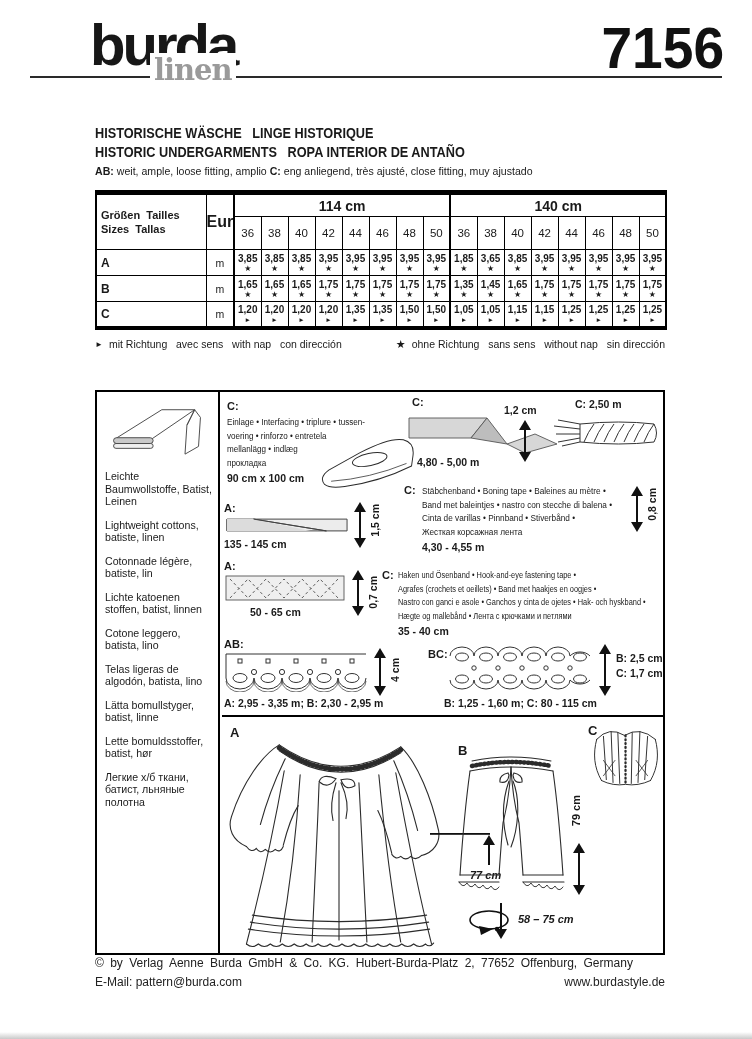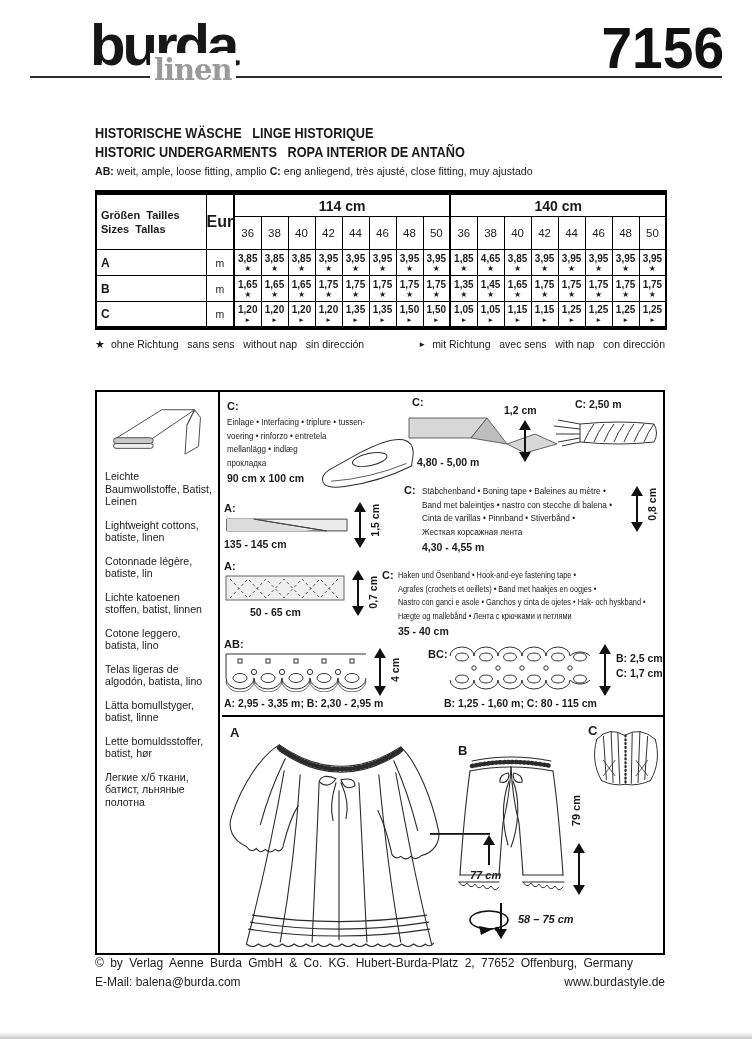--- a/index.html
+++ b/index.html
@@ -165,21 +165,21 @@
           </td>
           <td class="val">
             <div>3,95</div>
             <div class="m-star">★</div>
           </td>
           <td class="val grp">
             <div>1,85</div>
             <div class="m-star">★</div>
           </td>
           <td class="val">
-            <div>4,65</div>
+            <div>3,65</div>
             <div class="m-star">★</div>
           </td>
           <td class="val">
             <div>3,85</div>
             <div class="m-star">★</div>
           </td>
           <td class="val">
             <div>3,95</div>
             <div class="m-star">★</div>
           </td>
@@ -333,22 +333,22 @@
           </td>
           <td class="val">
             <div>1,25</div>
             <div class="m-arrow">►</div>
           </td>
         </tr>
       </tbody>
     </table>
 
   <div class="legend">
+    <div><span class="sym sym-arr">►</span><span class="pre">mit Richtung   avec sens   with nap   con dirección</span></div>
     <div><span class="sym sym-star">★</span><span class="pre">ohne Richtung   sans sens   without nap   sin dirección</span></div>
-    <div><span class="sym sym-arr">►</span><span class="pre">mit Richtung   avec sens   with nap   con dirección</span></div>
   </div>
 
   <div class="panel">
 
     <div class="fabric-col">
       <svg class="bolt" width="100" height="56" viewBox="0 0 102 58">
         <g stroke="#4a4a4a" stroke-width="1" fill="#fff">
           <polygon points="8,38 56,8 90,8 46,38"></polygon>
           <path d="M90,8 L96,16 L94,46 L80,54 L82,24 Z"></path>
           <path d="M90,8 L82,24" fill="none"></path>
@@ -621,16 +621,16 @@
           <path d="M14,15 L17,60 M22,10 L24,63 M29,11 L31,64 M44,11 L43,64 M52,10 L50,63 M60,15 L57,60"></path>
           <path d="M37,14 L37,65" stroke-dasharray="1,3" stroke-width="2.4"></path>
           <path d="M14,40 L26,56 M26,40 L14,56 M48,40 L60,56 M60,40 L48,56" stroke-width="0.8"></path>
         </g>
       </svg>
     </div>
   </div>
 
   <div class="foot1">© by Verlag Aenne Burda GmbH &amp; Co. KG. Hubert-Burda-Platz 2, 77652 Offenburg, Germany</div>
   <div class="foot2">
-    <span>E-Mail: balena@burda.com</span>
+    <span>E-Mail: pattern@burda.com</span>
     <span>www.burdastyle.de</span>
   </div>
 </div>
 
 </body></html>

